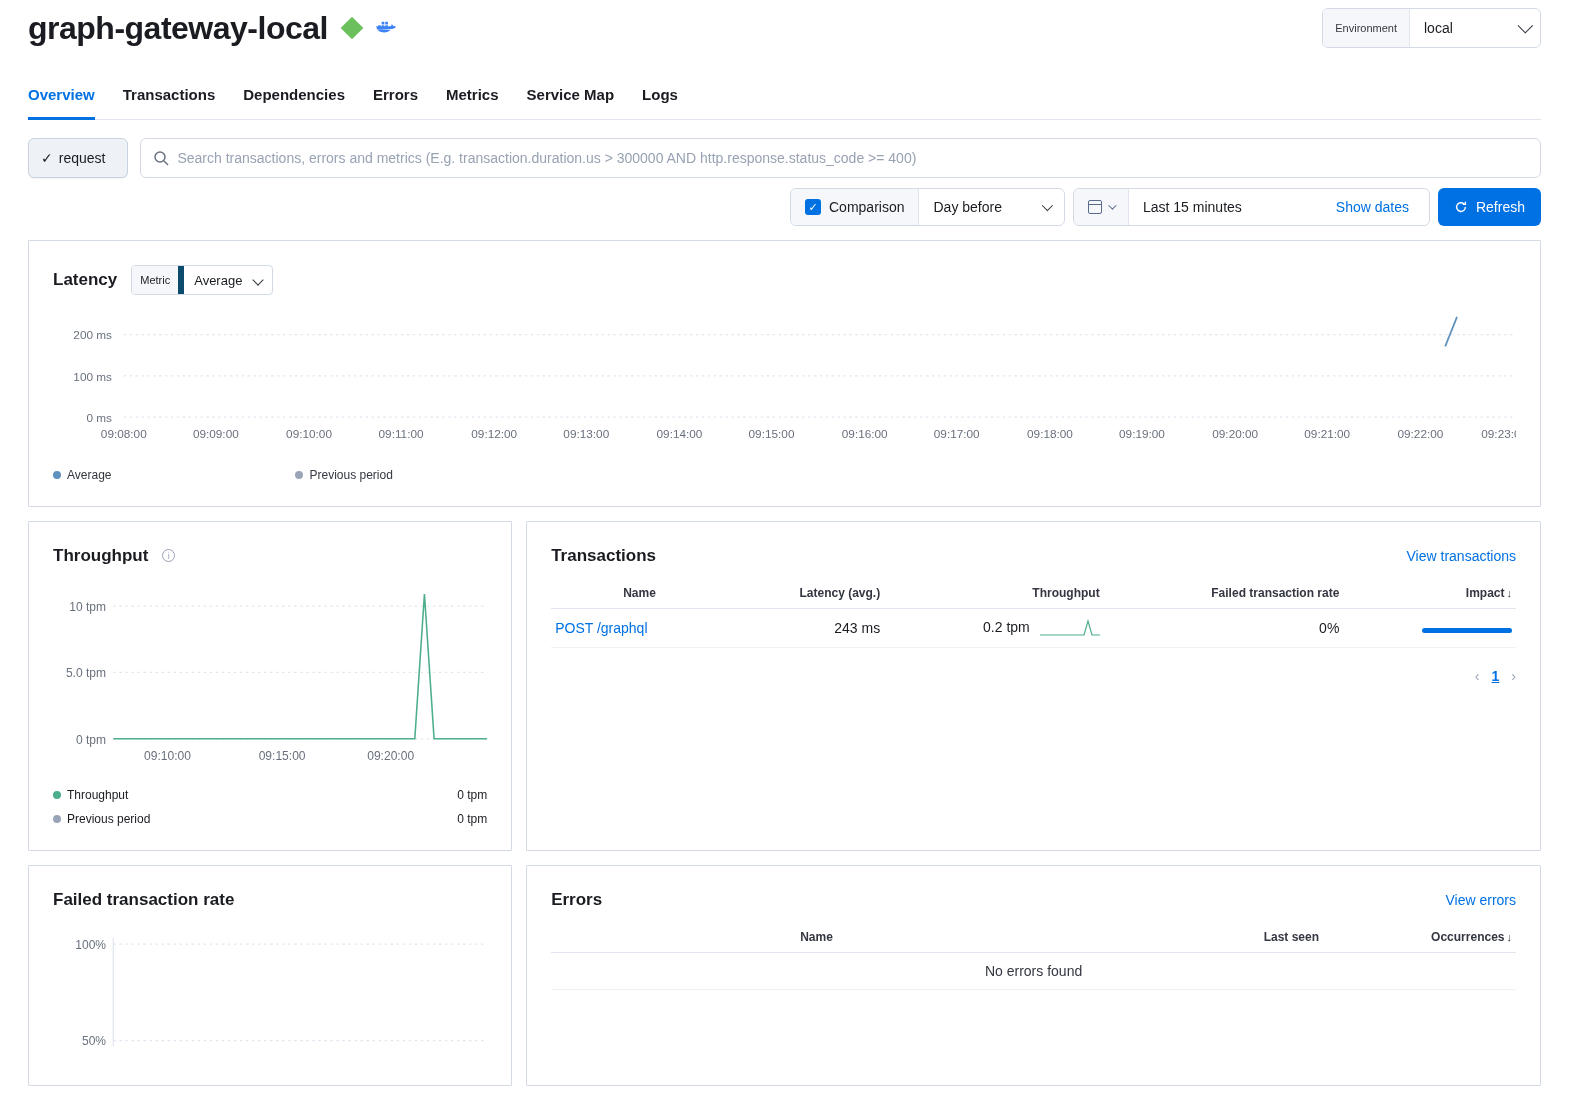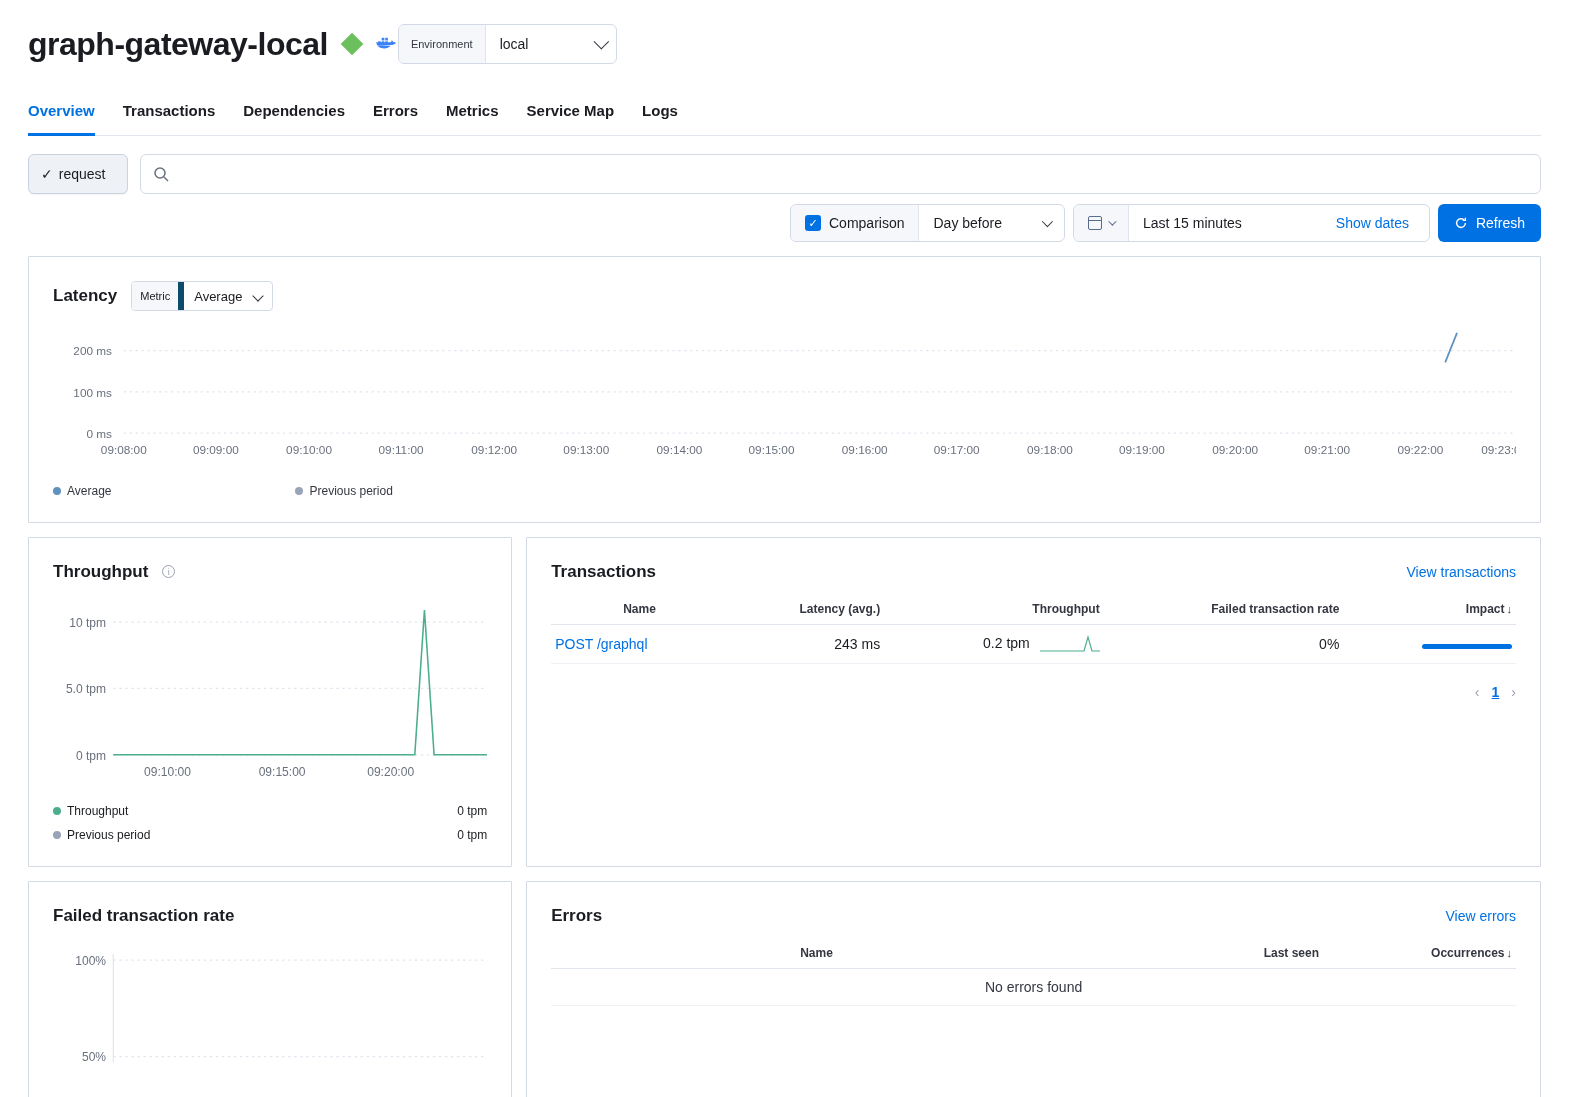--- a/index.html
+++ b/index.html
@@ -1,19 +1,19 @@
 <!DOCTYPE html>
 <html><head>
 <meta charset="utf-8">
 <style>
 * { box-sizing: border-box; margin: 0; padding: 0; }
 body { font-family: -apple-system, BlinkMacSystemFont, "Segoe UI", Helvetica, Arial, sans-serif; background: #fff; color: #1a1c21; font-size: 14px; }
 .page { max-width: 1569px; margin: 0 auto; padding: 0 28px 40px; }
 
-.header-row { display: flex; justify-content: flex-start; align-items: center; padding-top: 24px; }
+.header-row { display: flex; justify-content: space-between; align-items: center; padding-top: 8px; }
 .title-group { display: flex; align-items: center; gap: 16px; }
 .page-title { font-size: 32px; font-weight: 700; letter-spacing: -0.5px; }
 .node-icon { width: 16px; height: 16px; background: #6bbf5d; transform: rotate(45deg); display: inline-block; }
 .docker-icon { width: 22px; height: 16px; color: #3b82f6; }
 
 .env-selector { display: flex; border: 1px solid #d3dae6; border-radius: 6px; overflow: hidden; height: 40px; }
 .env-label { background: #f5f7fa; padding: 10px 12px; font-size: 11px; color: #343741; border-right: 1px solid #e0e5ee; display:flex; align-items:center;}
 .env-value { padding: 10px 40px 10px 14px; font-size: 14px; min-width: 130px; position: relative; display:flex; align-items:center;}
 .env-value::after { content: ""; position: absolute; right: 12px; width: 10px; height: 10px; border-right: 1.5px solid #343741; border-bottom: 1.5px solid #343741; transform: rotate(45deg) translateY(-4px); }
 
@@ -117,20 +117,21 @@
   <div class="filter-row">
     <div class="pill">
       <span>✓</span>
       <span>request</span>
     </div>
     <div class="search-wrap">
       <svg width="16" height="16" viewBox="0 0 16 16" style="margin-right:8px;">
           <circle cx="7" cy="7" r="5" fill="none" stroke="#69707d" stroke-width="1.5"></circle>
           <line x1="11" y1="11" x2="15" y2="15" stroke="#69707d" stroke-width="1.5"></line>
         </svg>
+      <input type="text" placeholder="Search transactions, errors and metrics (E.g. transaction.duration.us &gt; 300000 AND http.response.status_code &gt;= 400)" style="">
     </div>
   </div>
 
   <div class="controls-row">
     <div class="ctrl">
       <div class="ctrl-sec grey">
         <span class="checkbox">✓</span>
         <span>Comparison</span>
       </div>
       <div class="ctrl-sec" style="gap:40px;">

